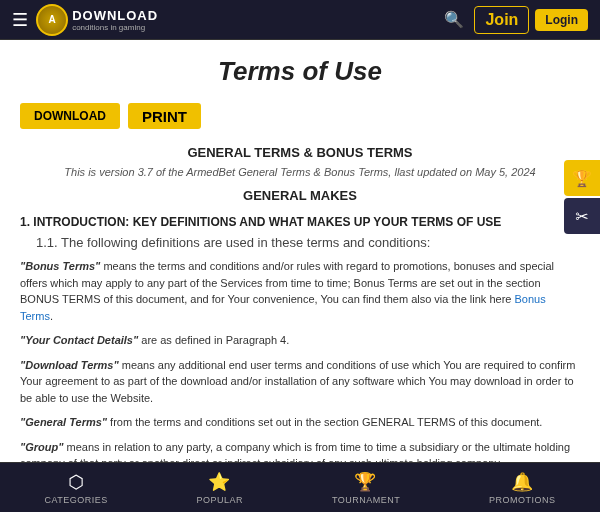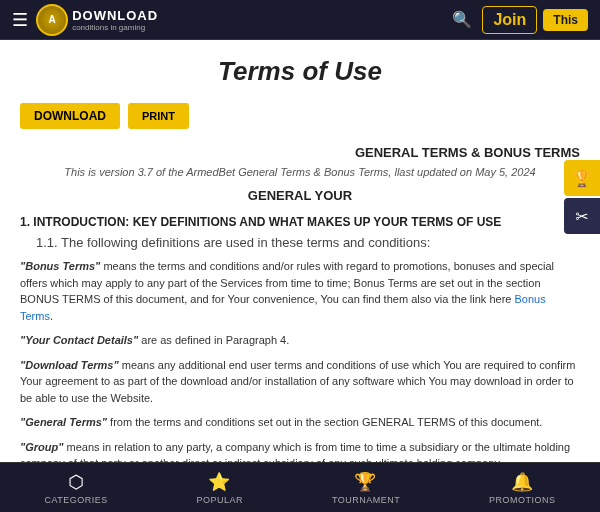--- a/index.html
+++ b/index.html
@@ -118,27 +118,27 @@
       font-size: 12px;
       font-weight: bold;
       cursor: pointer;
     }
     .print-btn {
       background: #f0c000;
       border: none;
       color: #000;
       padding: 2px 14px;
       border-radius: 3px;
-      font-size: 11px;
+      font-size: 15px;
       font-weight: bold;
       cursor: pointer;
     }
 
     .section-header {
-      text-align: right;
+      text-align: center;
       font-size: 13px;
       font-weight: bold;
       color: #222;
       margin: 10px 0 6px 0;
     }
 
     .version-note {
       text-align: center;
       font-size: 11px;
       color: #555;
@@ -264,38 +264,38 @@
       <div class="logo-circle">A</div>
       <div>
         <div style="color:white;font-size:13px;font-weight:bold;letter-spacing:1px;">DOWNLOAD</div>
         <div style="color:#aaa;font-size:8px;">conditions in gaming</div>
       </div>
     </div>
   </div>
   <div class="header-right">
     <button class="search-icon-btn">🔍</button>
     <button class="join-btn">Join</button>
-    <button class="login-btn">This</button>
+    <button class="login-btn">Login</button>
   </div>
 </header>
 
 <div class="main-content">
 
   <h1 class="page-title">Terms of Use</h1>
 
   <div class="action-buttons">
     <button class="download-btn">DOWNLOAD</button>
     <button class="print-btn">PRINT</button>
   </div>
 
   <div class="section-header">GENERAL TERMS &amp; BONUS TERMS</div>
 
   <div class="version-note">This is version 3.7 of the ArmedBet General Terms &amp; Bonus Terms, llast updated on May 5, 2024</div>
 
-  <div class="general-terms-header">GENERAL YOUR</div>
+  <div class="general-terms-header">GENERAL MAKES</div>
 
   <div class="intro-section">
     <div class="intro-title">1.  INTRODUCTION: KEY DEFINITIONS AND WHAT MAKES UP YOUR TERMS OF USE</div>
     <div class="sub-item">1.1.  The following definitions are used in these terms and conditions:</div>
   </div>
 
   <div class="term-block">
     <p class="term-text">
       <span class="term-key">"Bonus Terms"</span><span> means the terms and conditions and/or rules with regard to promotions, bonuses and special offers which may apply to any part of the Services from time to time; Bonus Terms are set out in the section BONUS TERMS of this document, and for Your convenience, You can find them also via the link here </span><a class="term-link" href="#">Bonus Terms</a>.
     </p>

